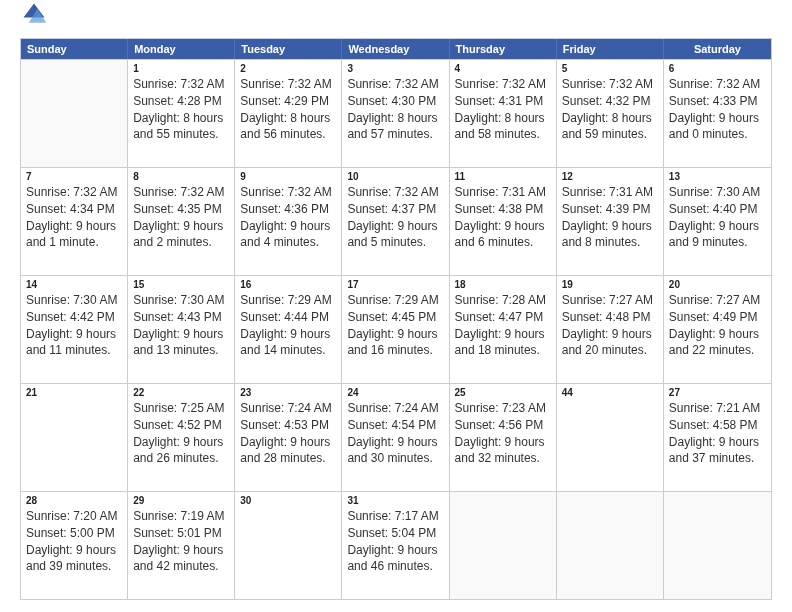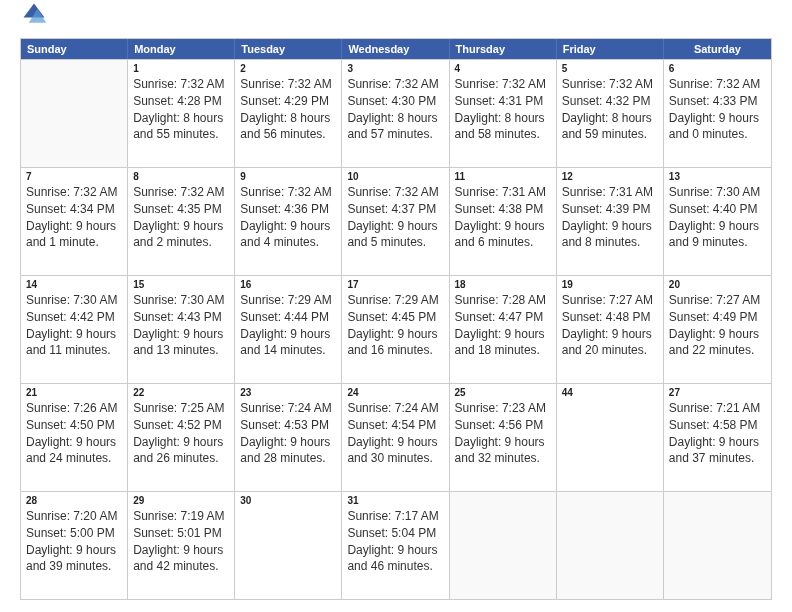--- a/index.html
+++ b/index.html
@@ -224,21 +224,20 @@
             <div class="cell-info">Sunrise: 7:27 AM<br>Sunset: 4:48 PM<br>Daylight: 9 hours and 20 minutes.</div>
           </div>
           <div class="cal-cell">
             <div class="day-num">20</div>
             <div class="cell-info">Sunrise: 7:27 AM<br>Sunset: 4:49 PM<br>Daylight: 9 hours and 22 minutes.</div>
           </div>
         </div>
         <div class="cal-row">
           <div class="cal-cell">
             <div class="day-num">21</div>
-            <div class="cell-info">Sunrise: 7:26 AM<br>Sunset: 4:50 PM<br>Daylight: 9 hours and 24 minutes.</div>
           </div>
           <div class="cal-cell">
             <div class="day-num">22</div>
             <div class="cell-info">Sunrise: 7:25 AM<br>Sunset: 4:52 PM<br>Daylight: 9 hours and 26 minutes.</div>
           </div>
           <div class="cal-cell">
             <div class="day-num">23</div>
             <div class="cell-info">Sunrise: 7:24 AM<br>Sunset: 4:53 PM<br>Daylight: 9 hours and 28 minutes.</div>
           </div>
           <div class="cal-cell">

